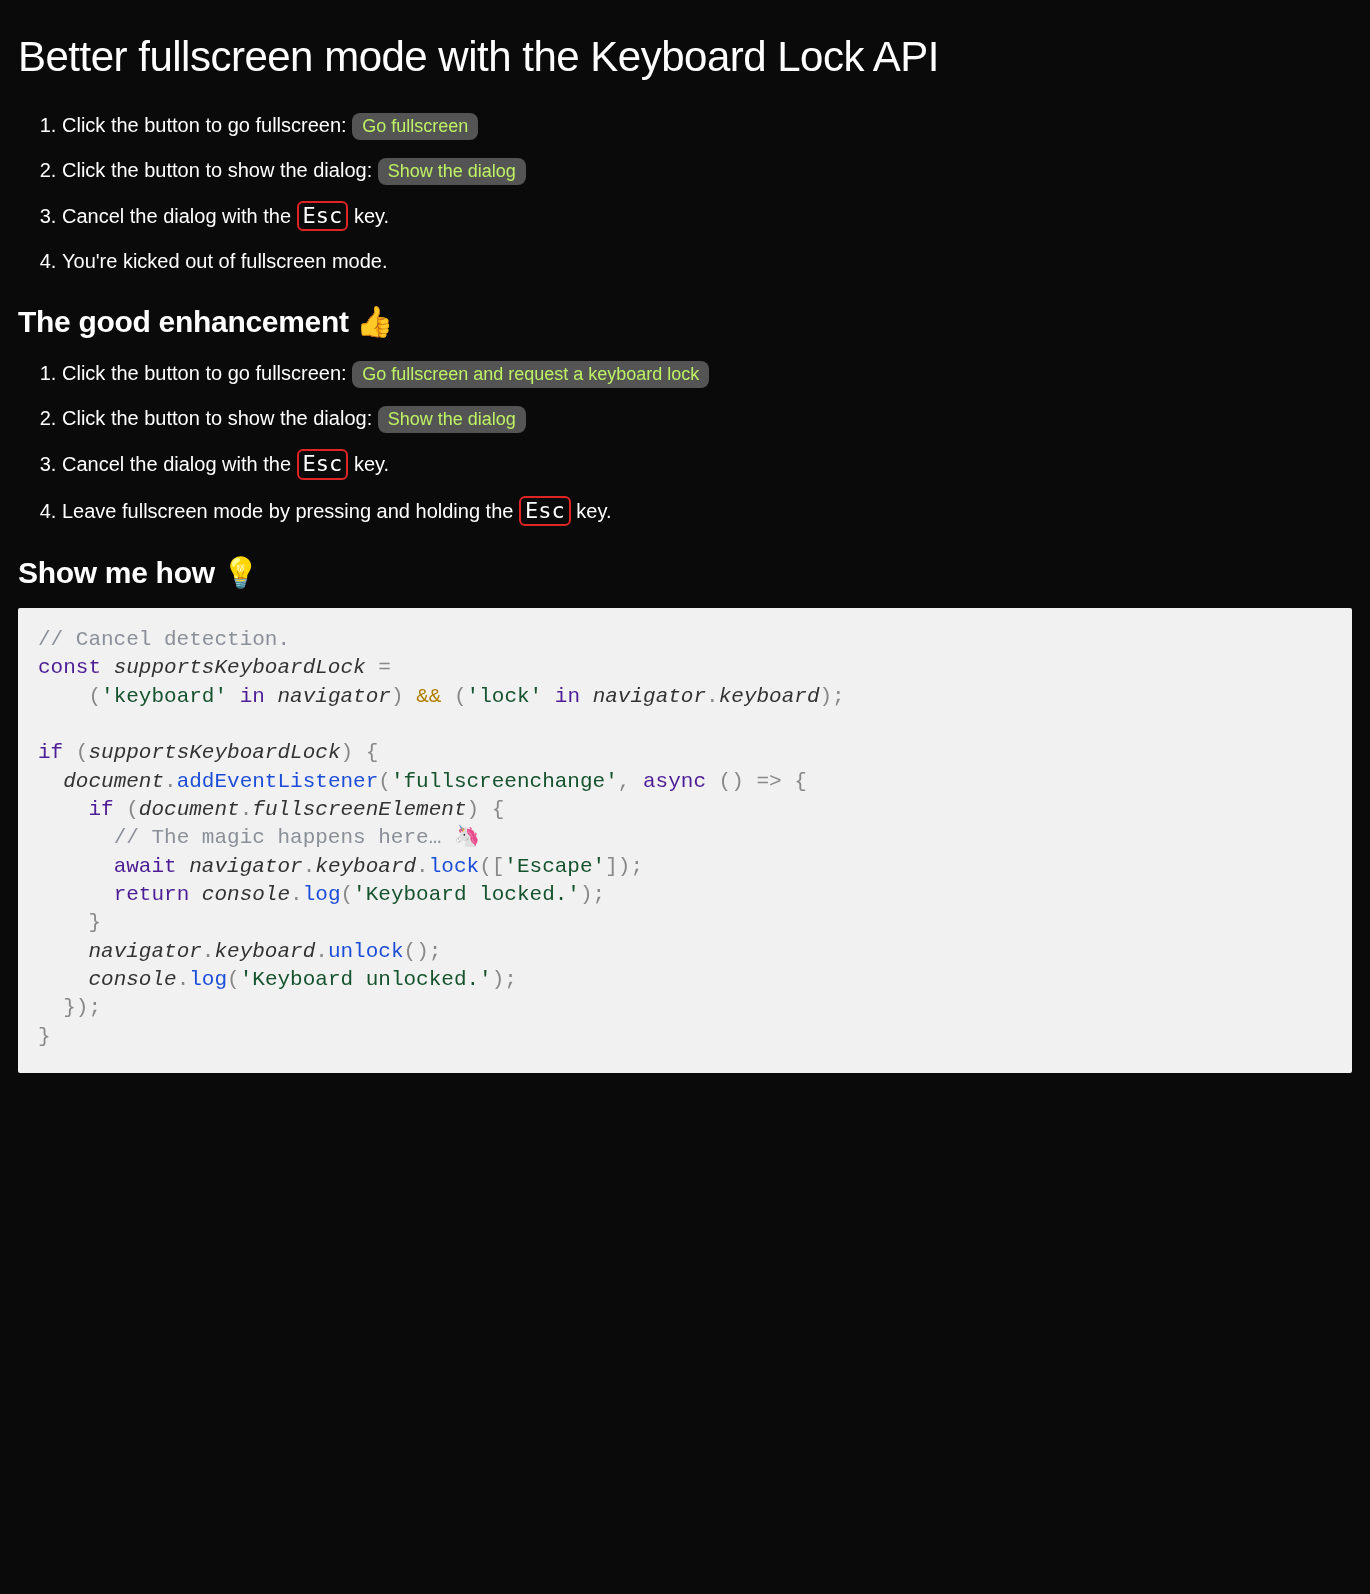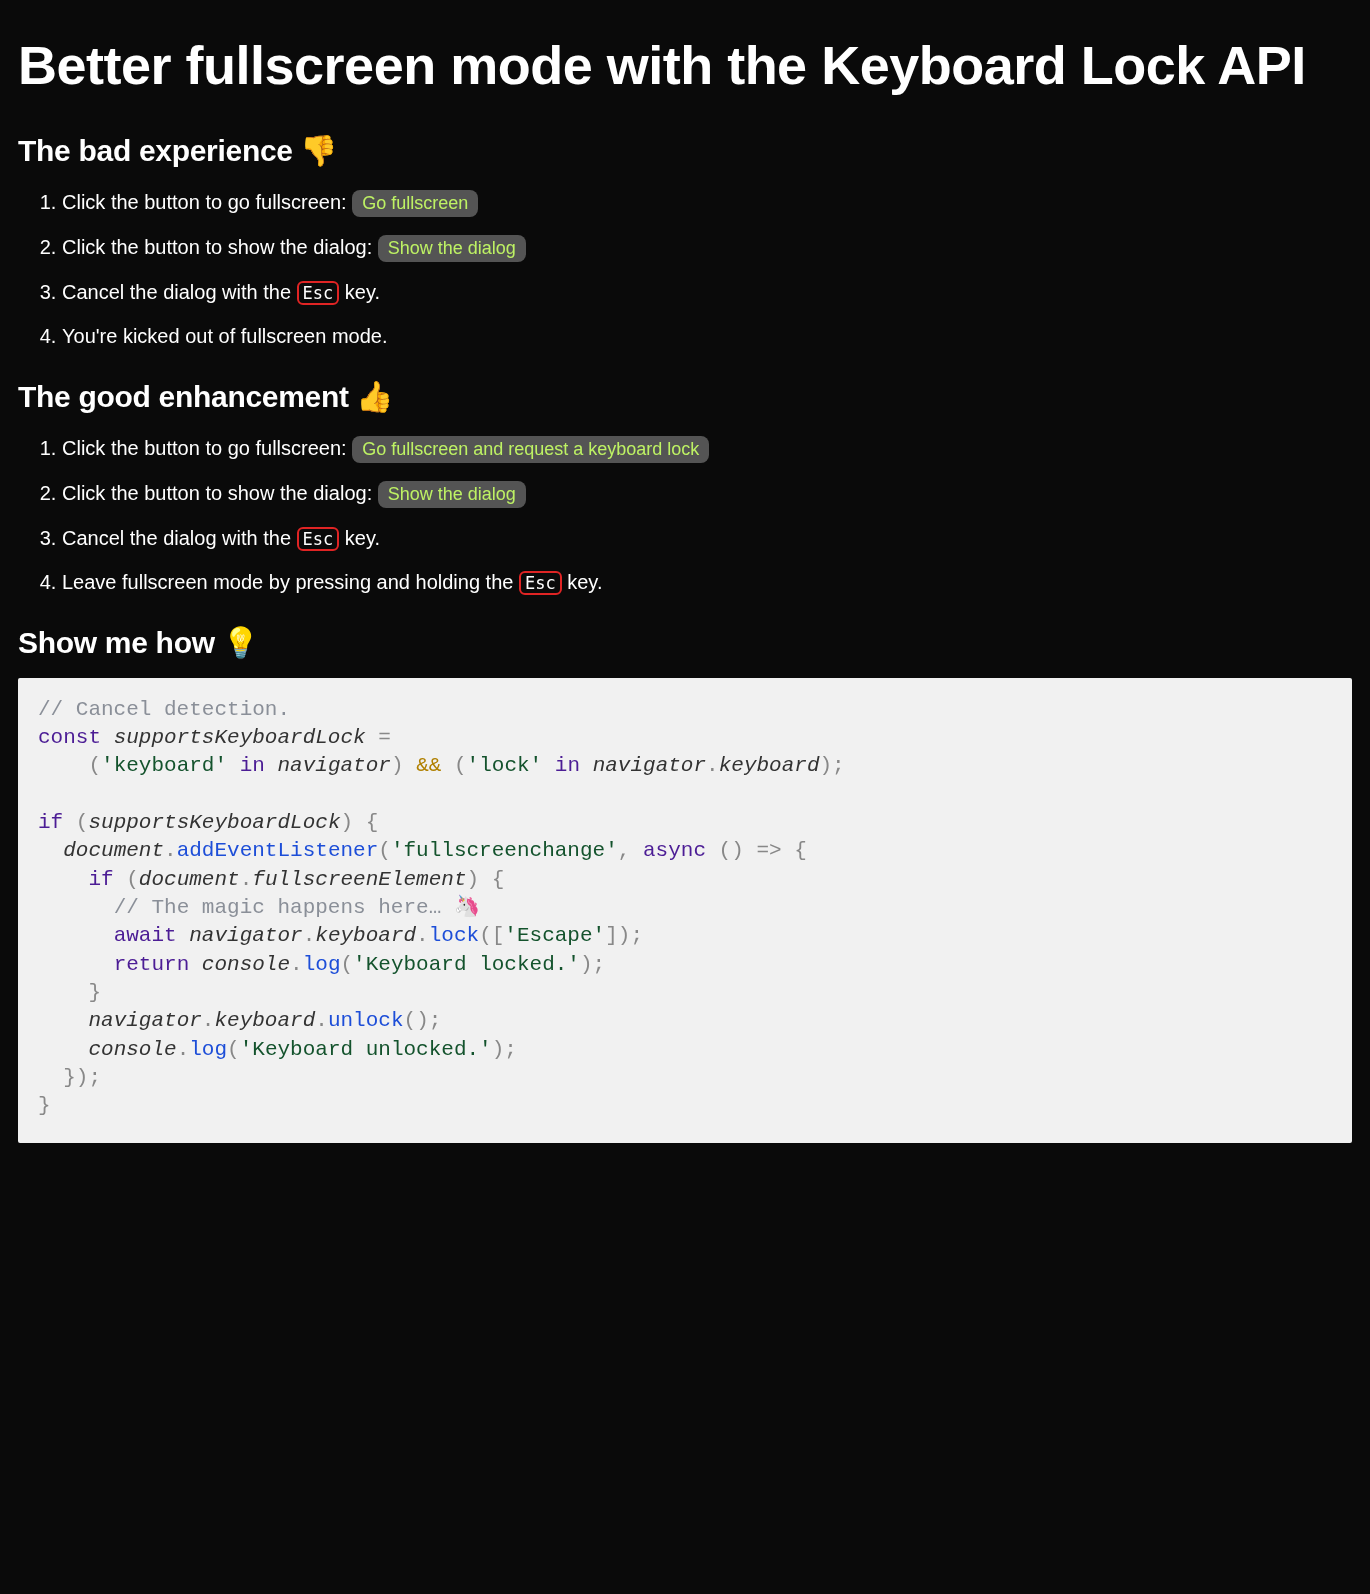--- a/index.html
+++ b/index.html
@@ -10,22 +10,22 @@
     color: #ffffff;
     font-family: -apple-system, BlinkMacSystemFont, "Segoe UI", Helvetica, Arial, sans-serif;
     font-size: 20px;
     line-height: 1.4;
   }
   .page {
     padding: 18px 18px 40px 18px;
     max-width: 1370px;
   }
   h1 {
-    font-size: 54px;
-    font-weight: 700;
+    font-size: 42px;
+    font-weight: 400;
     margin: 10px 0 24px 0;
     letter-spacing: -0.5px;
   }
   h2 {
     font-size: 30px;
     font-weight: 800;
     margin: 26px 0 14px 0;
     letter-spacing: -0.3px;
   }
   h3 {
@@ -52,21 +52,21 @@
     cursor: pointer;
     font-family: inherit;
     border: none;
   }
   kbd.esc {
     display: inline-block;
     border: 2px solid #e02424;
     border-radius: 6px;
     padding: 0 4px;
     font-family: ui-monospace, SFMono-Regular, Menlo, Consolas, monospace;
-    font-size: 17px;
+    font-size: 22px;
     line-height: 1.2;
     color: #ffffff;
     background: transparent;
   }
   pre.code {
     background: #f1f1f1;
     color: #333;
     font-family: ui-monospace, SFMono-Regular, Menlo, Consolas, "Liberation Mono", monospace;
     font-size: 21px;
     line-height: 1.35;
@@ -85,21 +85,20 @@
   .tok-fn      { color: #1d4ed8; }
   .tok-bool    { color: #b08000; }
 </style>
 </head>
 <body>
 
 <div class="page">
 
   <h1>Better fullscreen mode with the Keyboard Lock API</h1>
 
-  <h2>The bad experience 👎</h2>
   <ol>
     <li>
       <span>Click the button to go fullscreen: </span>
       <button class="inline-btn">Go fullscreen</button>
     </li>
     <li>
       <span>Click the button to show the dialog: </span>
       <button class="inline-btn">Show the dialog</button>
     </li>
     <li>

